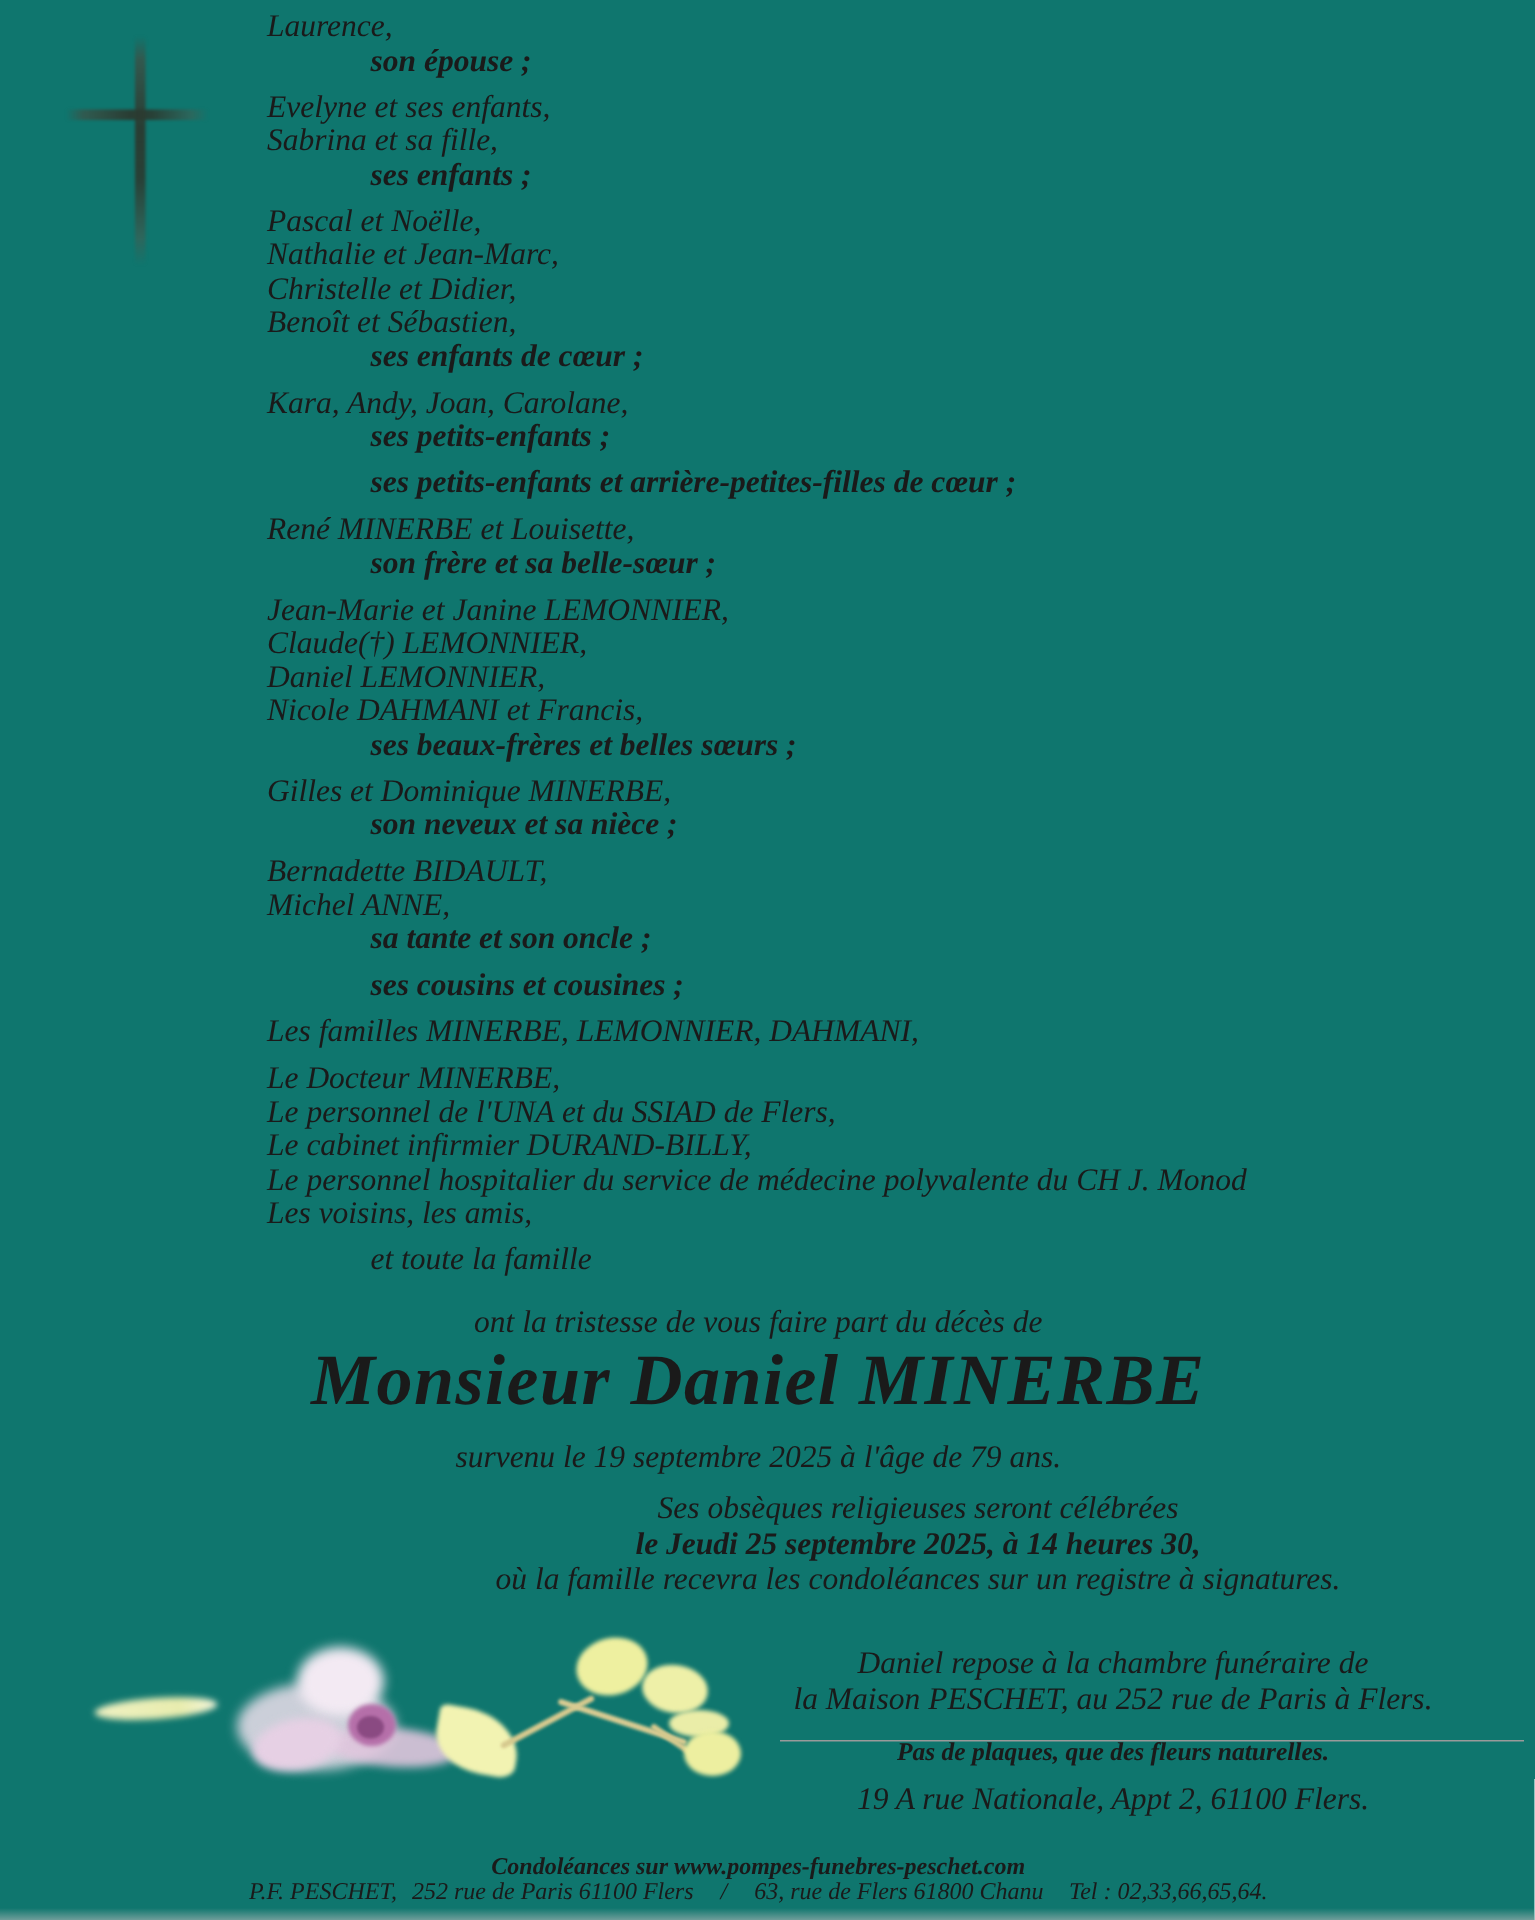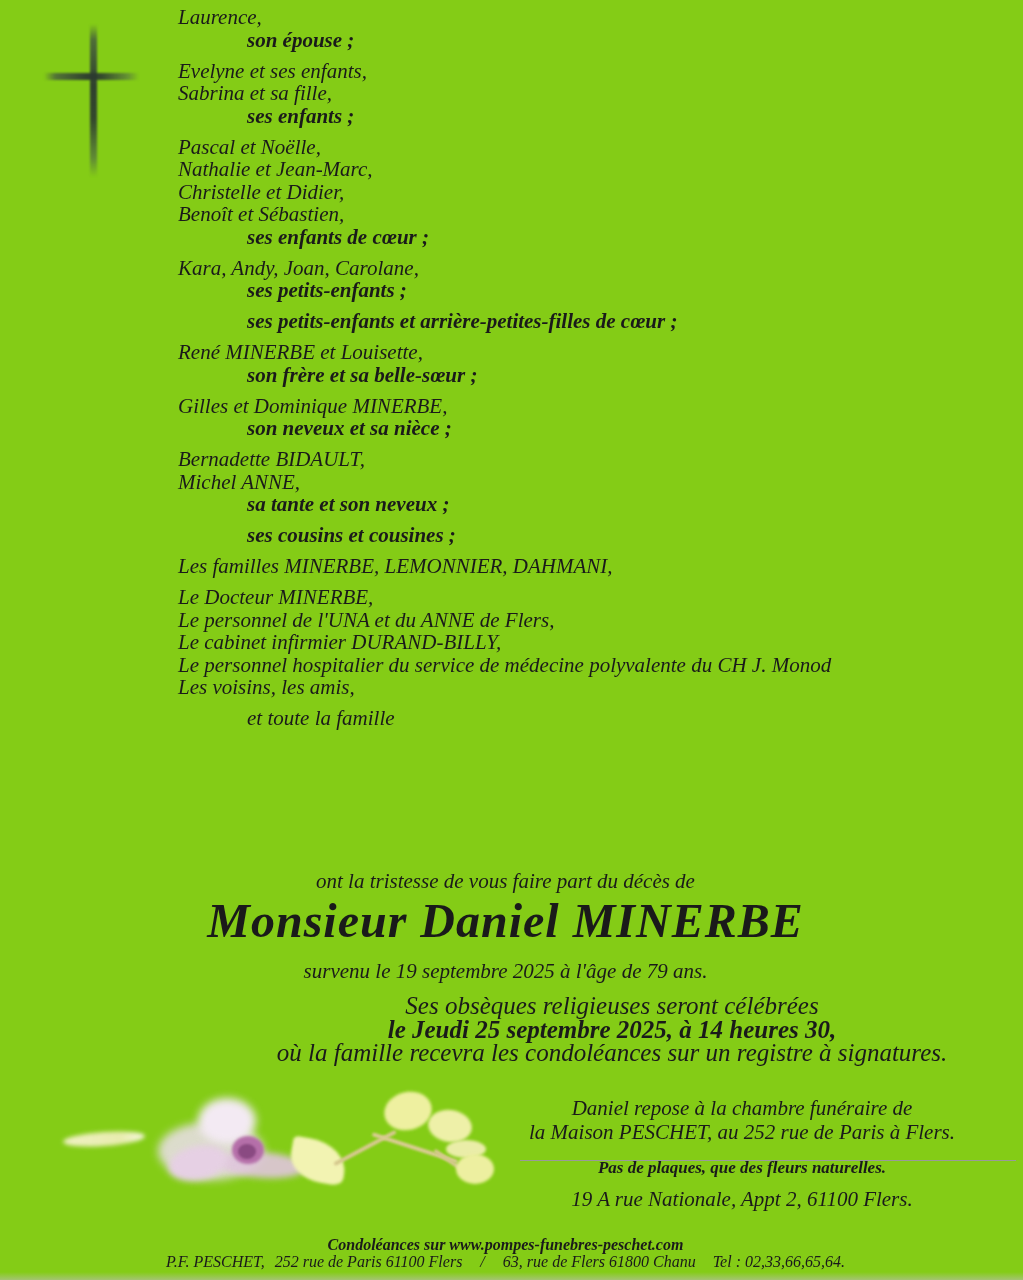--- a/index.html
+++ b/index.html
@@ -1,20 +1,20 @@
 <!DOCTYPE html>
 <html><head>
 <meta charset="utf-8">
 <style>
   html, body { margin: 0; padding: 0; background: #ffffff; }
   .page {
     position: relative;
     width: 1023px;
     height: 1280px;
-    background: #84cc16;
+    background: #0f766e;
     overflow: hidden;
     font-family: "Liberation Serif", serif;
     color: #1a1a1a;
   }
 
   
   .cross { position: absolute; left: 0; top: 0; }
   .cross-v {
     position: absolute; left: 90px; top: 24px; width: 7px; height: 153px;
     background: linear-gradient(to bottom,
@@ -48,21 +48,21 @@
   .intro-line { top: 869px; font-style: italic; font-size: 21px; }
   .deceased-name {
     top: 893px; font-style: italic; font-weight: bold;
     font-size: 48px; letter-spacing: 1px;
   }
   .death-line { top: 959px; font-style: italic; font-size: 21px; }
 
   
   .ceremony {
     position: absolute; left: 612px; top: 994px; transform: translateX(-50%);
-    text-align: center; font-style: italic; font-size: 25px; line-height: 23.5px;
+    text-align: center; font-style: italic; font-size: 21px; line-height: 23.5px;
     white-space: nowrap;
   }
   .ceremony .bold { font-weight: bold; }
 
   
   .repose {
     position: absolute; left: 742px; top: 1097px; transform: translateX(-50%);
     text-align: center; font-style: italic; font-size: 21px; line-height: 23.5px;
     white-space: nowrap;
   }
@@ -154,37 +154,44 @@
         <div class="relation-line">ses petits-enfants ;</div>
       </div>
       <div class="family-group">
         <div class="relation-line">ses petits-enfants et arrière-petites-filles de cœur ;</div>
       </div>
       <div class="family-group">
         <div class="name-line">René MINERBE et Louisette,</div>
         <div class="relation-line">son frère et sa belle-sœur ;</div>
       </div>
       <div class="family-group">
+        <div class="name-line">Jean-Marie et Janine LEMONNIER,</div>
+        <div class="name-line">Claude(†) LEMONNIER,</div>
+        <div class="name-line">Daniel LEMONNIER,</div>
+        <div class="name-line">Nicole DAHMANI et Francis,</div>
+        <div class="relation-line">ses beaux-frères et belles sœurs ;</div>
+      </div>
+      <div class="family-group">
         <div class="name-line">Gilles et Dominique MINERBE,</div>
         <div class="relation-line">son neveux et sa nièce ;</div>
       </div>
       <div class="family-group">
         <div class="name-line">Bernadette BIDAULT,</div>
         <div class="name-line">Michel ANNE,</div>
-        <div class="relation-line">sa tante et son neveux ;</div>
+        <div class="relation-line">sa tante et son oncle ;</div>
       </div>
       <div class="family-group">
         <div class="relation-line">ses cousins et cousines ;</div>
       </div>
       <div class="family-group">
         <div class="name-line">Les familles MINERBE, LEMONNIER, DAHMANI,</div>
       </div>
       <div class="family-group">
         <div class="name-line">Le Docteur MINERBE,</div>
-        <div class="name-line">Le personnel de l'UNA et du ANNE de Flers,</div>
+        <div class="name-line">Le personnel de l'UNA et du SSIAD de Flers,</div>
         <div class="name-line">Le cabinet infirmier DURAND-BILLY,</div>
         <div class="name-line">Le personnel hospitalier du service de médecine polyvalente du CH J. Monod</div>
         <div class="name-line">Les voisins, les amis,</div>
       </div>
       <div class="family-group">
         <div class="closing-line">et toute la famille</div>
       </div>
     </div>
 
   <div class="center-block intro-line">ont la tristesse de vous faire part du décès de</div>

